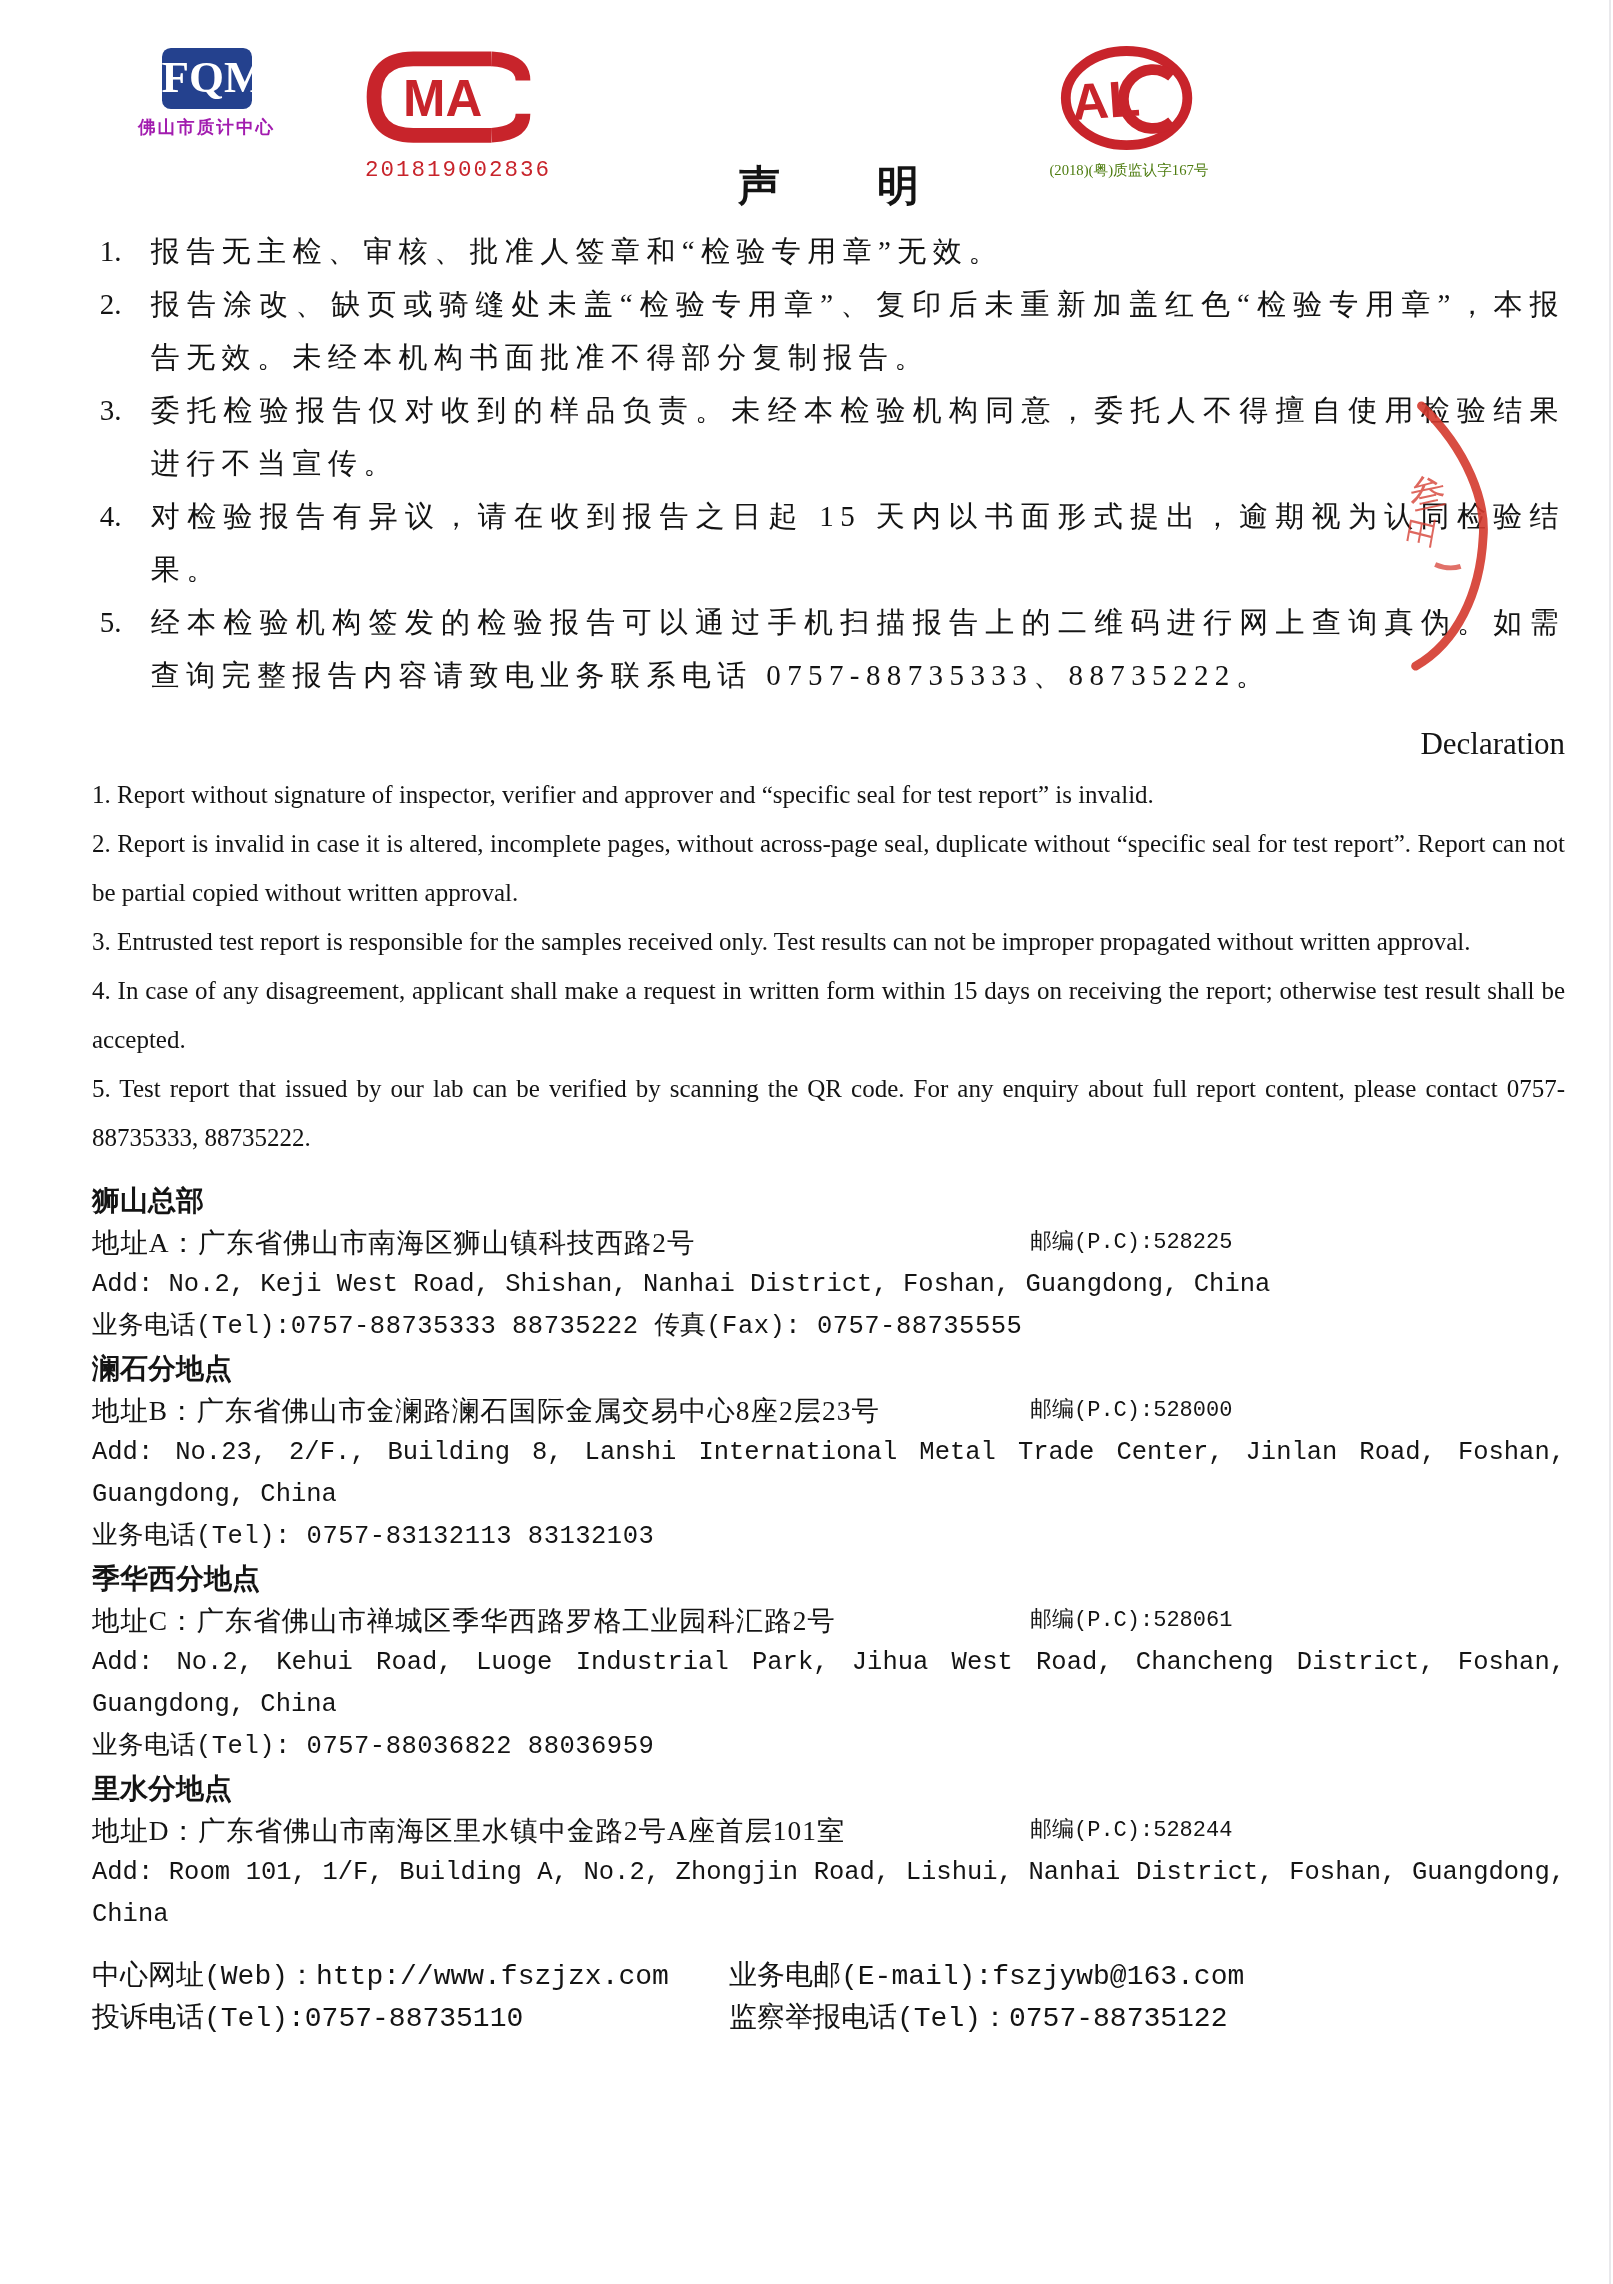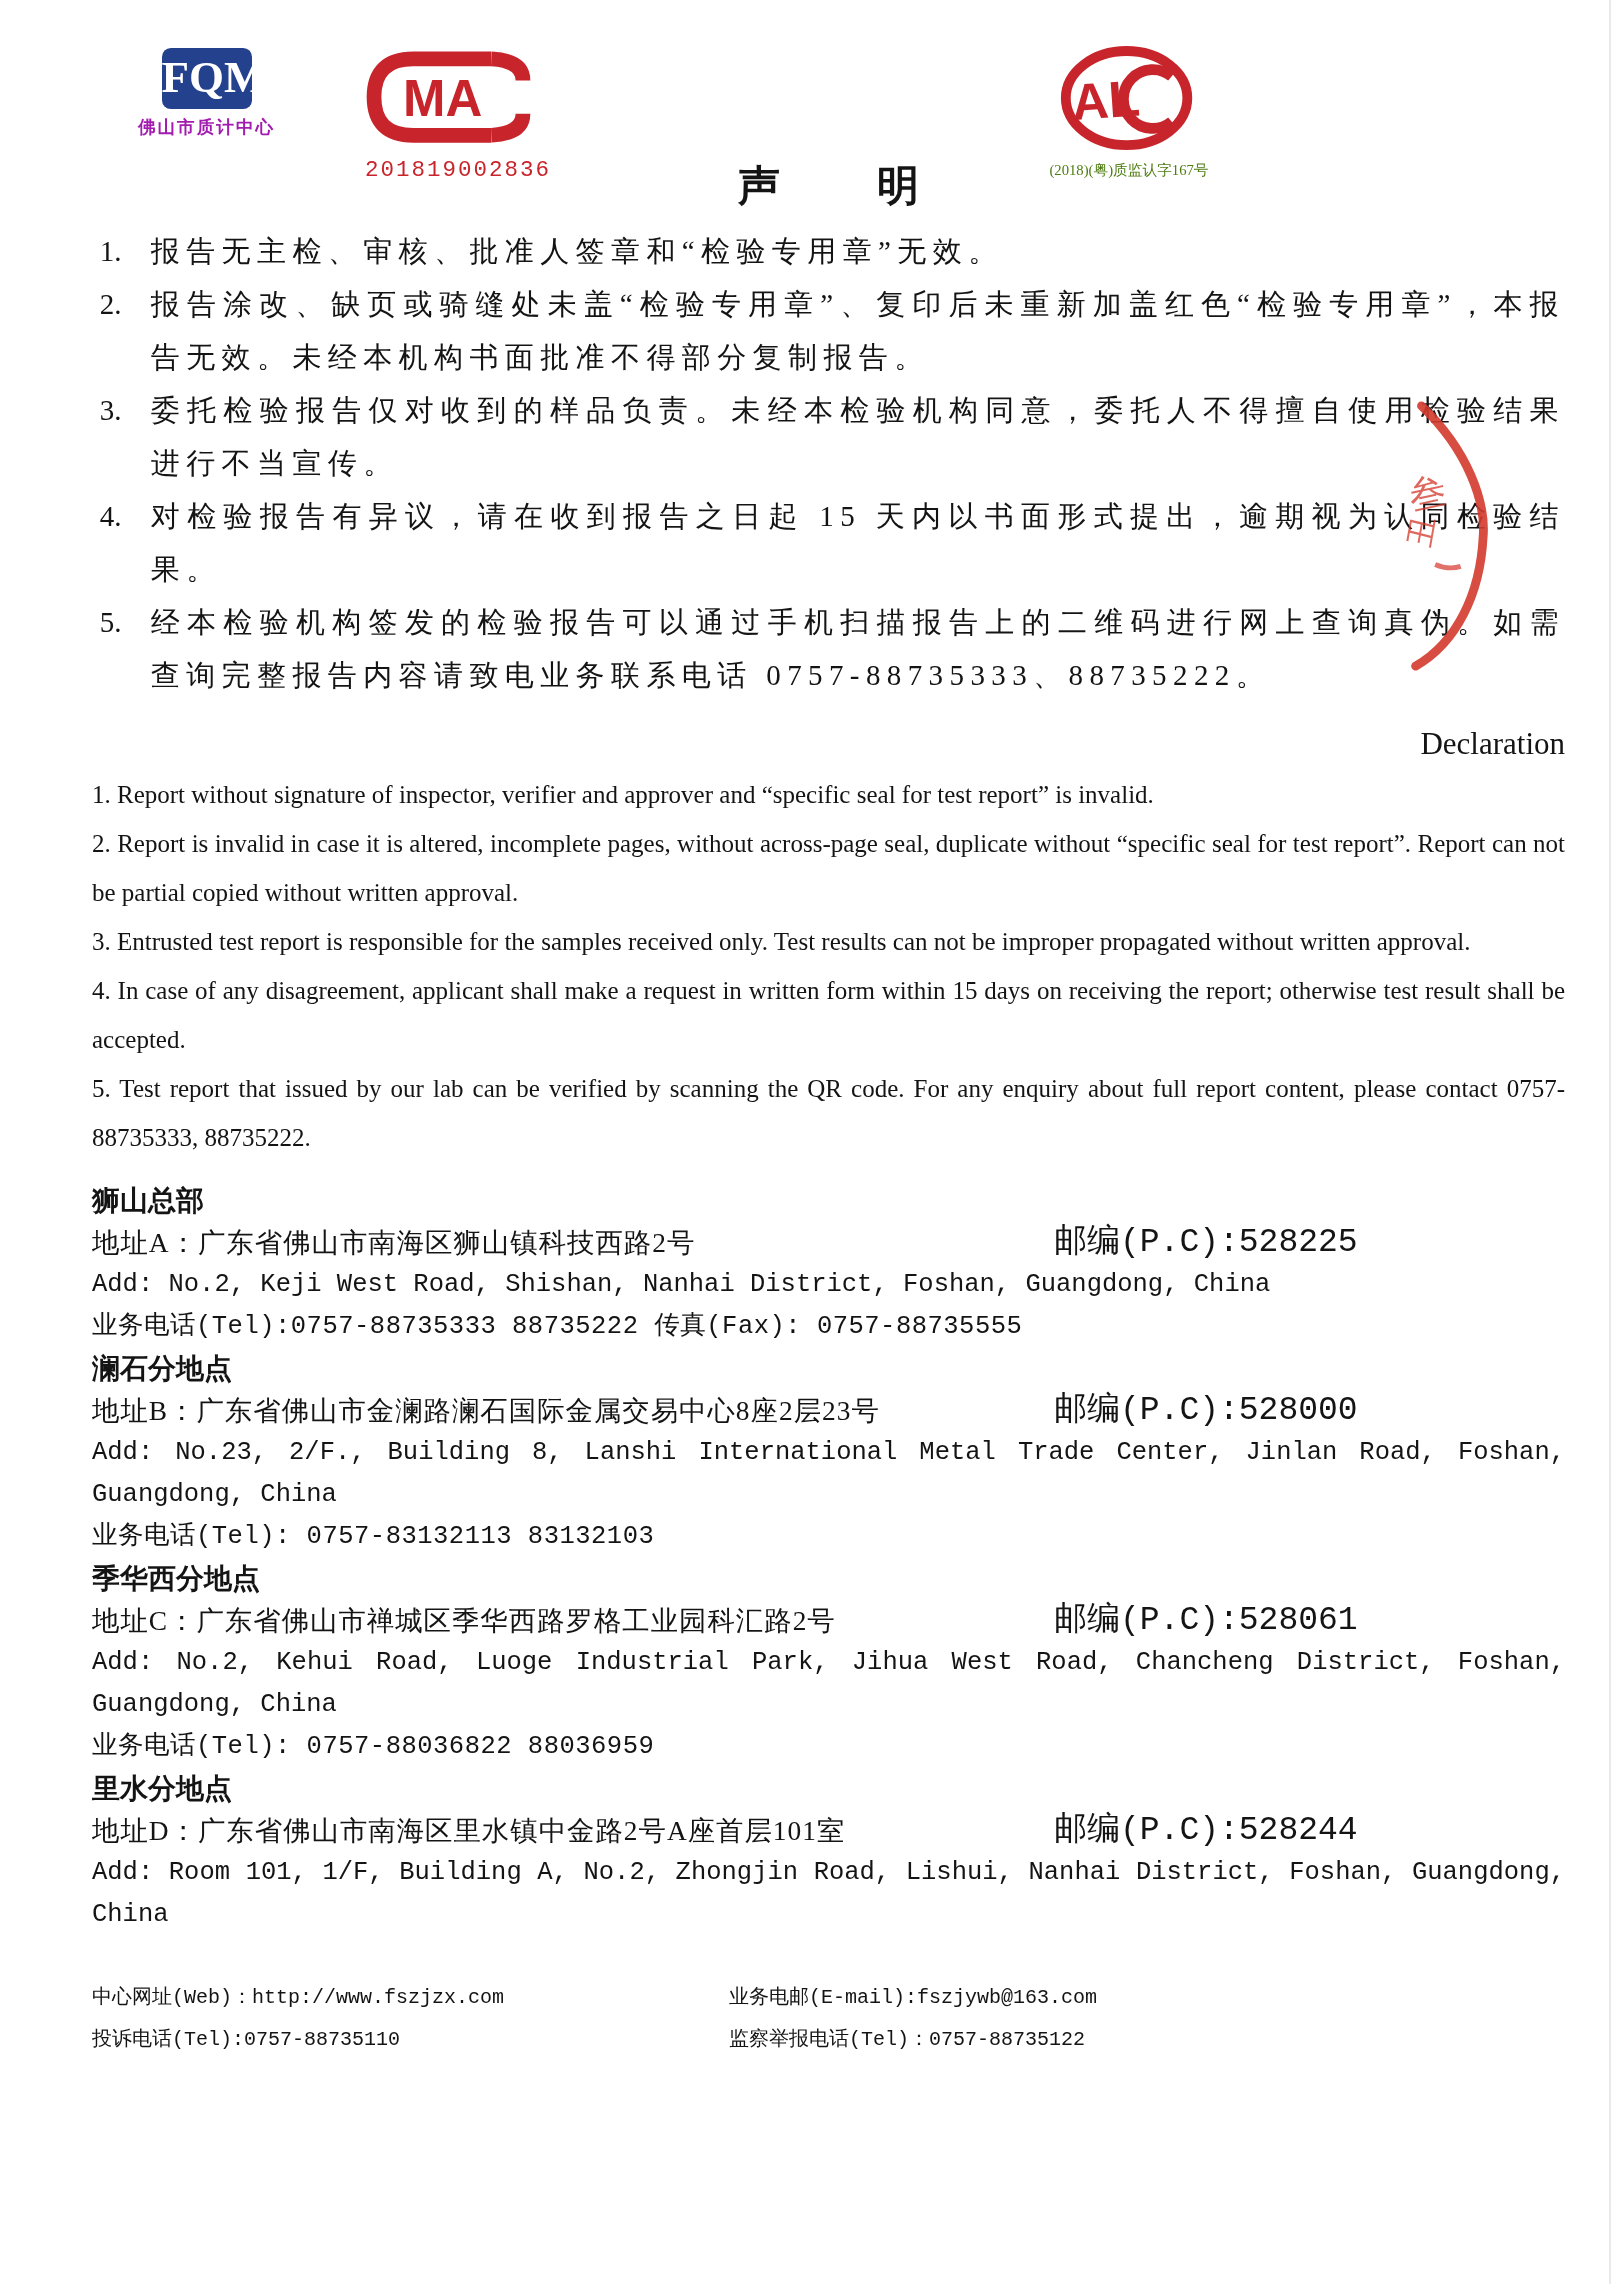--- a/index.html
+++ b/index.html
@@ -38,25 +38,25 @@
   .cn-text{flex:1;text-align:justify;letter-spacing:6.4px;}
 
   .title-en{margin:21.6px 0 0 0;text-align:right;font-size:31px;font-weight:normal;line-height:41px;}
   .en-list{margin-top:5.9px;font-size:25px;line-height:49px;}
   .en-list p{margin:0;text-align:justify;}
 
   
   .locs{margin-top:17.6px;font-family:"Liberation Mono","DejaVu Sans Mono",monospace;font-size:25.5px;line-height:42px;}
   .loc-name{font-family:"Liberation Serif","DejaVu Serif",serif;font-weight:bold;font-size:28px;}
   .loc-cn{position:relative;font-family:"Liberation Serif","DejaVu Serif",serif;font-size:27.4px;letter-spacing:1px;}
-  .pc{position:absolute;left:962px;top:0;letter-spacing:0;font-family:"Liberation Mono","DejaVu Sans Mono",monospace;font-size:33px;}
+  .pc{position:absolute;left:938px;top:0;letter-spacing:0;font-family:"Liberation Mono","DejaVu Sans Mono",monospace;font-size:22px;}
   .loc-en{text-align:justify;}
   .loc-tel{letter-spacing:0.5px;}
 
-  .footer{margin-top:41px;font-family:"Liberation Mono","DejaVu Sans Mono",monospace;font-size:20px;line-height:42px;}
+  .footer{margin-top:20px;font-family:"Liberation Mono","DejaVu Sans Mono",monospace;font-size:28px;line-height:42px;}
   .f-row{display:flex;}
   .f-c1{width:637px;flex:none;}
   .f-c2{flex:1;}
 
   
   .stamp{position:absolute;left:1384px;top:400px;width:118px;height:274px;opacity:0.9;}
 </style>
 </head>
 <body>
 

